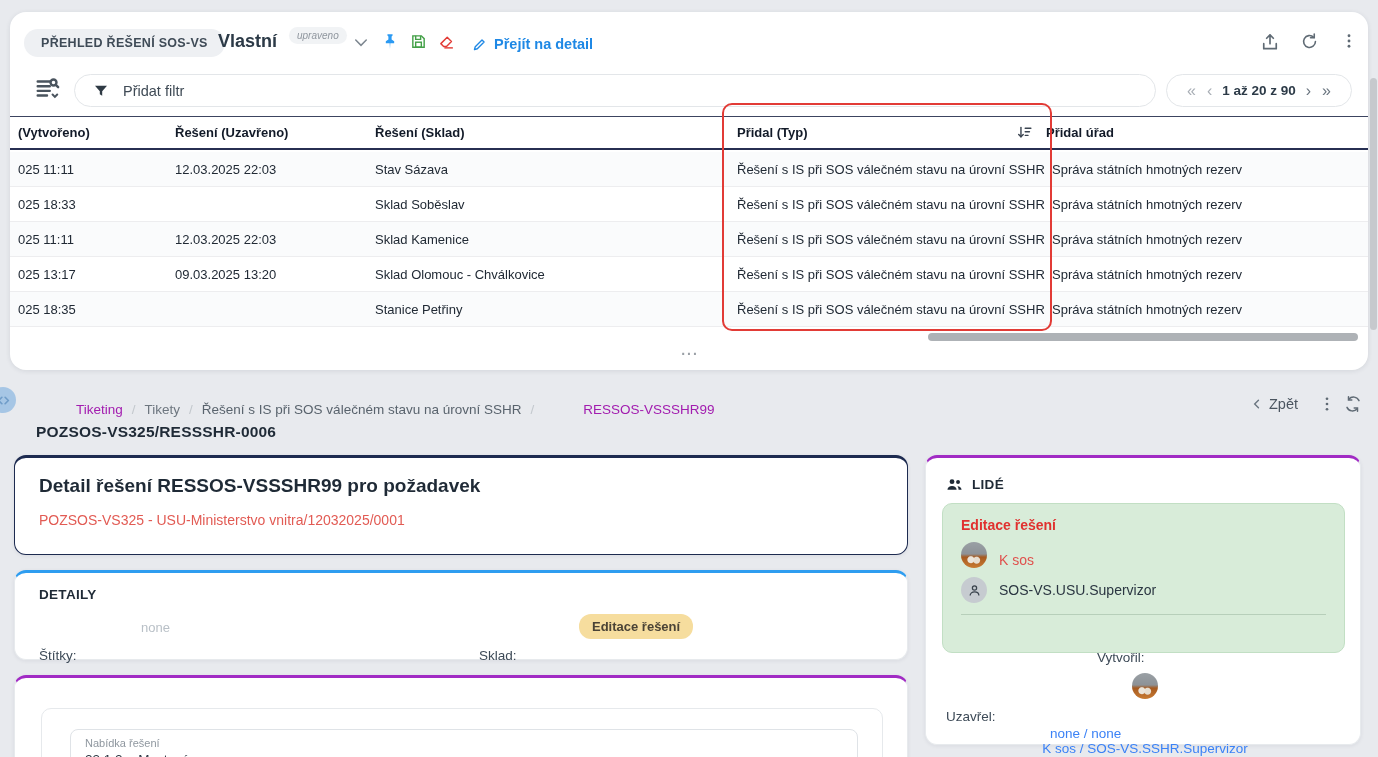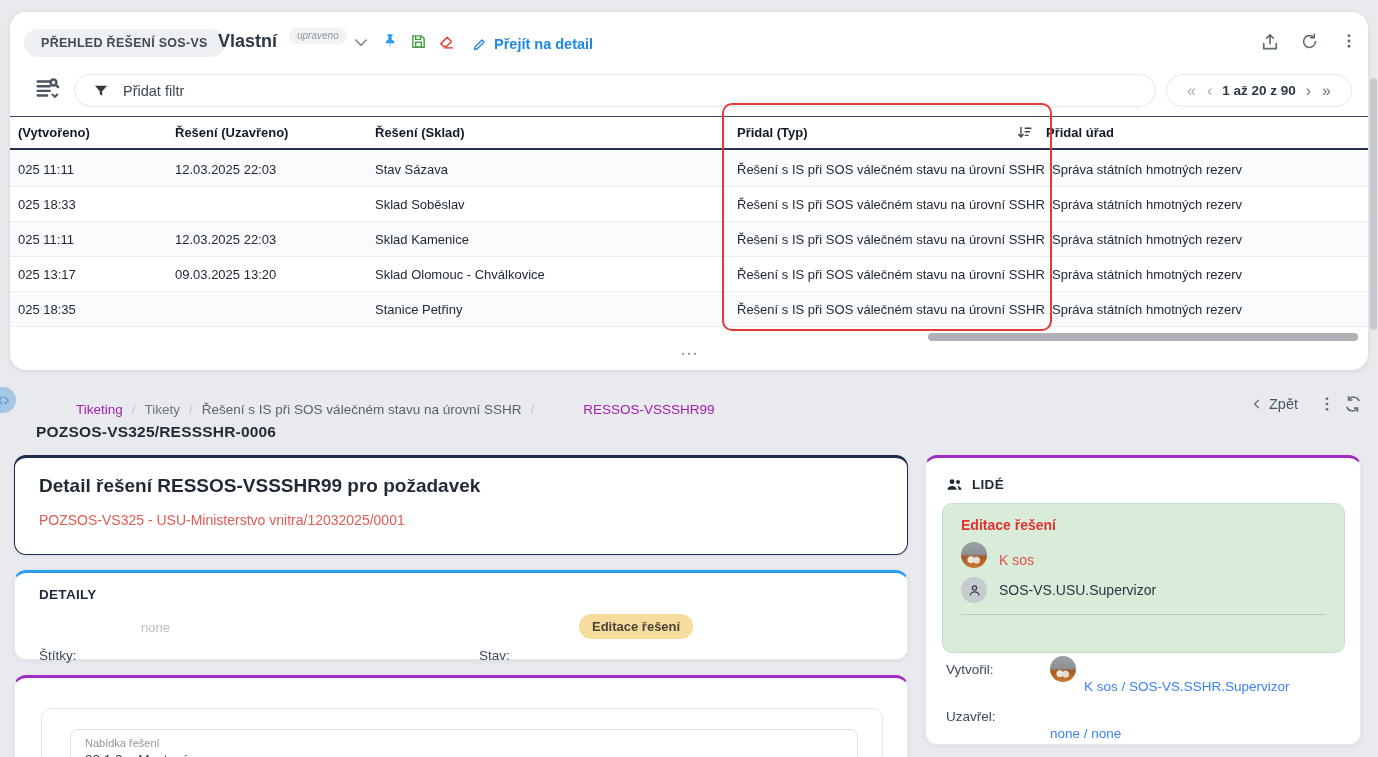--- a/index.html
+++ b/index.html
@@ -109,21 +109,21 @@
   .gp-row .txt.red { color:#e0514d;margin-top:10px; }
   .gp-divider { border-top:1px solid #b7cfba; margin-top:11px; }
   .avatar { width:26px; height:26px; border-radius:50%; flex:0 0 auto;
             background:
               radial-gradient(circle at 38% 68%, #ece5da 0 3px, transparent 4px),
               radial-gradient(circle at 60% 70%, #e7ded0 0 3px, transparent 4px),
               linear-gradient(180deg,#9aa0a5 0%,#8d9297 46%,#a65a20 58%,#c97b32 100%); }
   .role-circle { width:26px; height:26px; border-radius:50%; background:#c6cbd0; flex:0 0 auto;
                  display:flex; align-items:center; justify-content:center; }
   .meta-row { position:absolute; left:20px; right:16px; height:26px; display:flex; align-items:center; gap:8px; }
-  .meta-row.m1 { top:198px; } .meta-row.m2 { top:245px; }
+  .meta-row.m1 { top:192px;flex-direction:column; } .meta-row.m2 { top:245px; }
   .meta-label { width:96px; font-size:13.5px; color:#3d4a57; flex:0 0 auto; }
   .meta-value { font-size:13.5px; color:#3b82f6;margin-top:34px; }
 </style>
 </head>
 <body>
 
 <div class="page">
 
   <section class="top-card">
     <div class="view-pill">PŘEHLED ŘEŠENÍ SOS-VS</div>
@@ -316,21 +316,21 @@
 
   <section class="card cardA">
     <div class="heading">Detail řešení RESSOS-VSSSHR99 pro požadavek</div>
     <a class="req-link">POZSOS-VS325 - USU-Ministerstvo vnitra/12032025/0001</a>
   </section>
 
   <section class="card cardB">
     <div class="heading">DETAILY</div>
     <div class="flabel l1">Štítky:</div>
     <div class="none-val">none</div>
-    <div class="flabel l2">Stav:</div>
+    <div class="flabel l2">Sklad:</div>
     <div class="status-badge">Editace řešení</div>
   </section>
 
   <section class="card cardC">
     <div class="inner">
       <div class="field">
         <div class="flab">Nabídka řešení</div>
         <div class="fval">23.1.2. - Mostová souprava</div>
       </div>
     </div>

